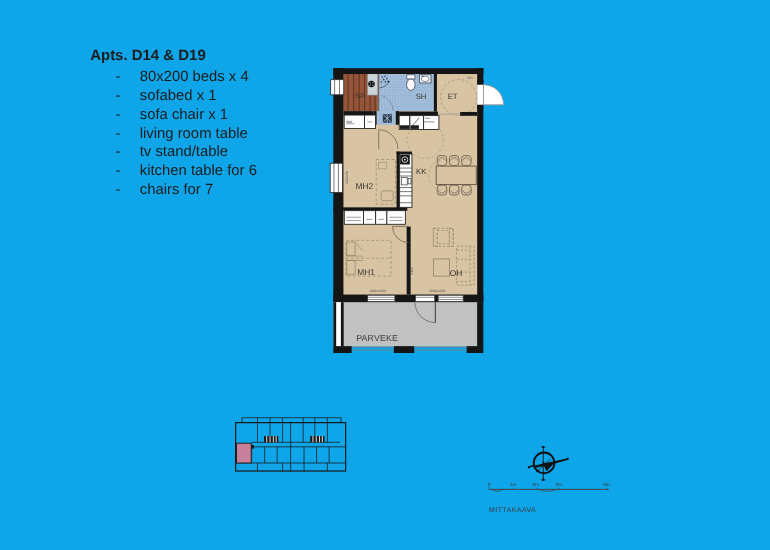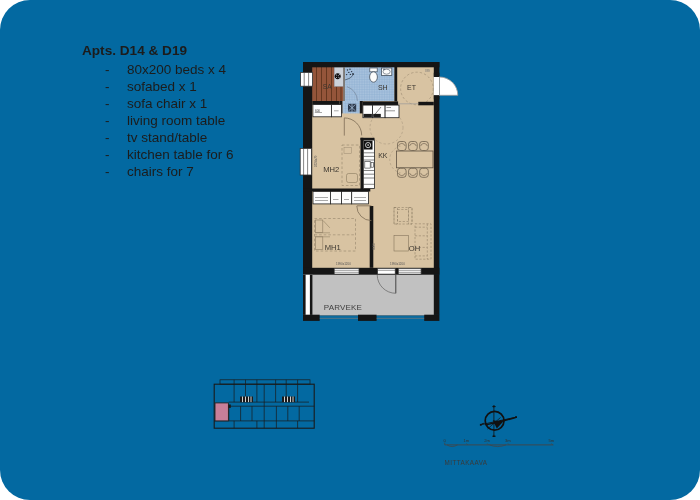--- a/index.html
+++ b/index.html
@@ -1,17 +1,17 @@
 <!DOCTYPE html>
 <html><head>
 <meta charset="utf-8">
 <style>
 html,body{margin:0;padding:0;background:#fff;}
-#page{position:relative;width:700px;height:500px;background:#0369a1;overflow:hidden;
-font-family:"Liberation Sans", sans-serif;border-radius:30px;}
+#page{position:relative;width:700px;height:500px;background:#0ea5e9;overflow:hidden;
+font-family:"Liberation Sans", sans-serif;}
 </style>
 </head>
 <body>
 <div id="page">
 <svg width="700" height="500" viewBox="0 0 700 500" xmlns="http://www.w3.org/2000/svg">
 
 <text x="82" y="54.5" font-size="13.6" font-weight="bold" fill="#1c1c1c">Apts. D14 &amp; D19</text>
 
 <g font-size="13.5" fill="#1c1c1c">
 <text x="105" y="74">-</text>

